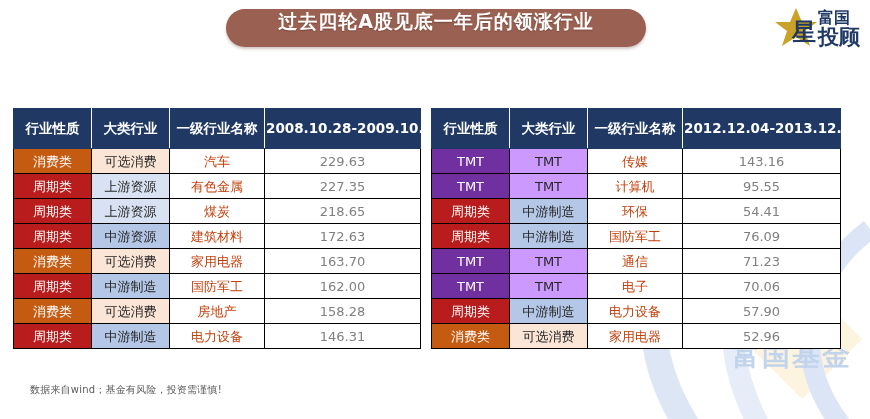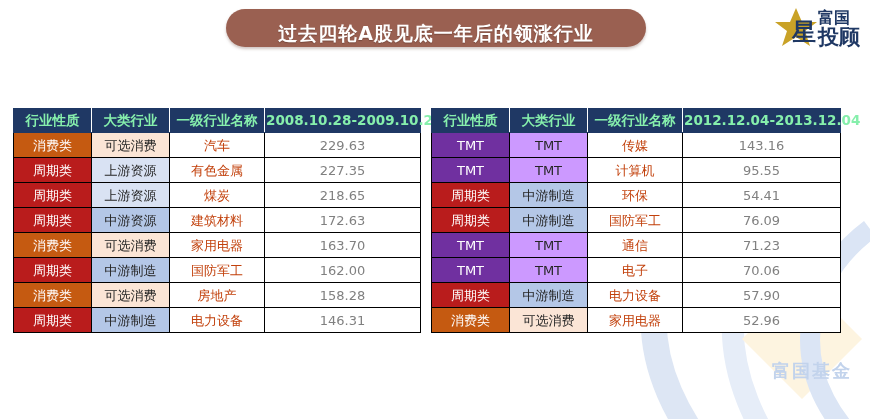--- a/index.html
+++ b/index.html
@@ -8,35 +8,35 @@
     background:#ffffff;
     font-family:"Liberation Sans", sans-serif;
     overflow:hidden;
   }
   #page { position:relative; width:870px; height:419px; background:#fff; overflow:hidden; }
 
   
   .wm-layer { position:absolute; right:0; bottom:0; width:300px; height:200px; overflow:hidden; pointer-events:none; }
   .wm-layer svg { position:absolute; right:-20px; bottom:-30px; }
   .wm-text {
-    position:absolute; right:18px; bottom:36px;
-    font-size:18px; font-weight:bold; letter-spacing:2px;
+    position:absolute; right:18px; bottom:44px;
+    font-size:28px; font-weight:bold; letter-spacing:2px;
     color:#c2d3ec;
     font-family:"DejaVu Sans", sans-serif;
     margin-left:45px;
   }
 
   
   .title-banner {
     position:absolute; left:226px; top:9px;
     width:420px; height:38px;
     background:#9a6051;
     border-radius:19px;
     box-shadow:0 2px 3px rgba(120,90,80,.35);
-    display:flex; align-items:flex-end; justify-content:center;
+    display:flex; align-items:flex-start; justify-content:center;
   }
   .title-banner .t {
     color:#ffffff; font-size:19px; font-weight:bold; letter-spacing:1px;
     font-family:"DejaVu Sans", sans-serif;
     text-shadow:0 1px 1px rgba(80,45,35,.45);
   }
 
   
   .logo { position:absolute; right:10px; top:4px; width:86px; height:46px; }
   .logo svg { display:block; }
@@ -58,23 +58,23 @@
     text-align:center;
     vertical-align:middle;
     font-size:13px;
     font-family:"DejaVu Sans", sans-serif;
     white-space:nowrap;
     padding:0 1px;
     line-height:23px;
   }
   .tbl thead th {
     background:#1f3864;
-    color:#86efac;
+    color:#ffffff;
     font-weight:bold;
-    height:24px;
+    height:40px;
     border:1px solid #1f3864;
     border-right:1px solid #ffffff;
     font-size:13.5px;
     margin-top:32px;
   }
   .tbl thead th:last-child { border-right:1px solid #1f3864; }
   .tbl thead th.dt { font-size:13.5px; letter-spacing:0px; }
 
   
   .cat-xfl   { background:#c55a11; color:#ffffff; }   
@@ -257,14 +257,15 @@
         </tr>
         <tr>
           <td class="cat-xfl">消费类</td>
           <td class="sub-kxxf">可选消费</td>
           <td class="name-cell">家用电器</td>
           <td class="val-cell">52.96</td>
         </tr>
       </tbody>
   </table>
 
+  <div class="footer">数据来自wind；基金有风险，投资需谨慎!</div>
 
 </div>
 
 </body></html>

